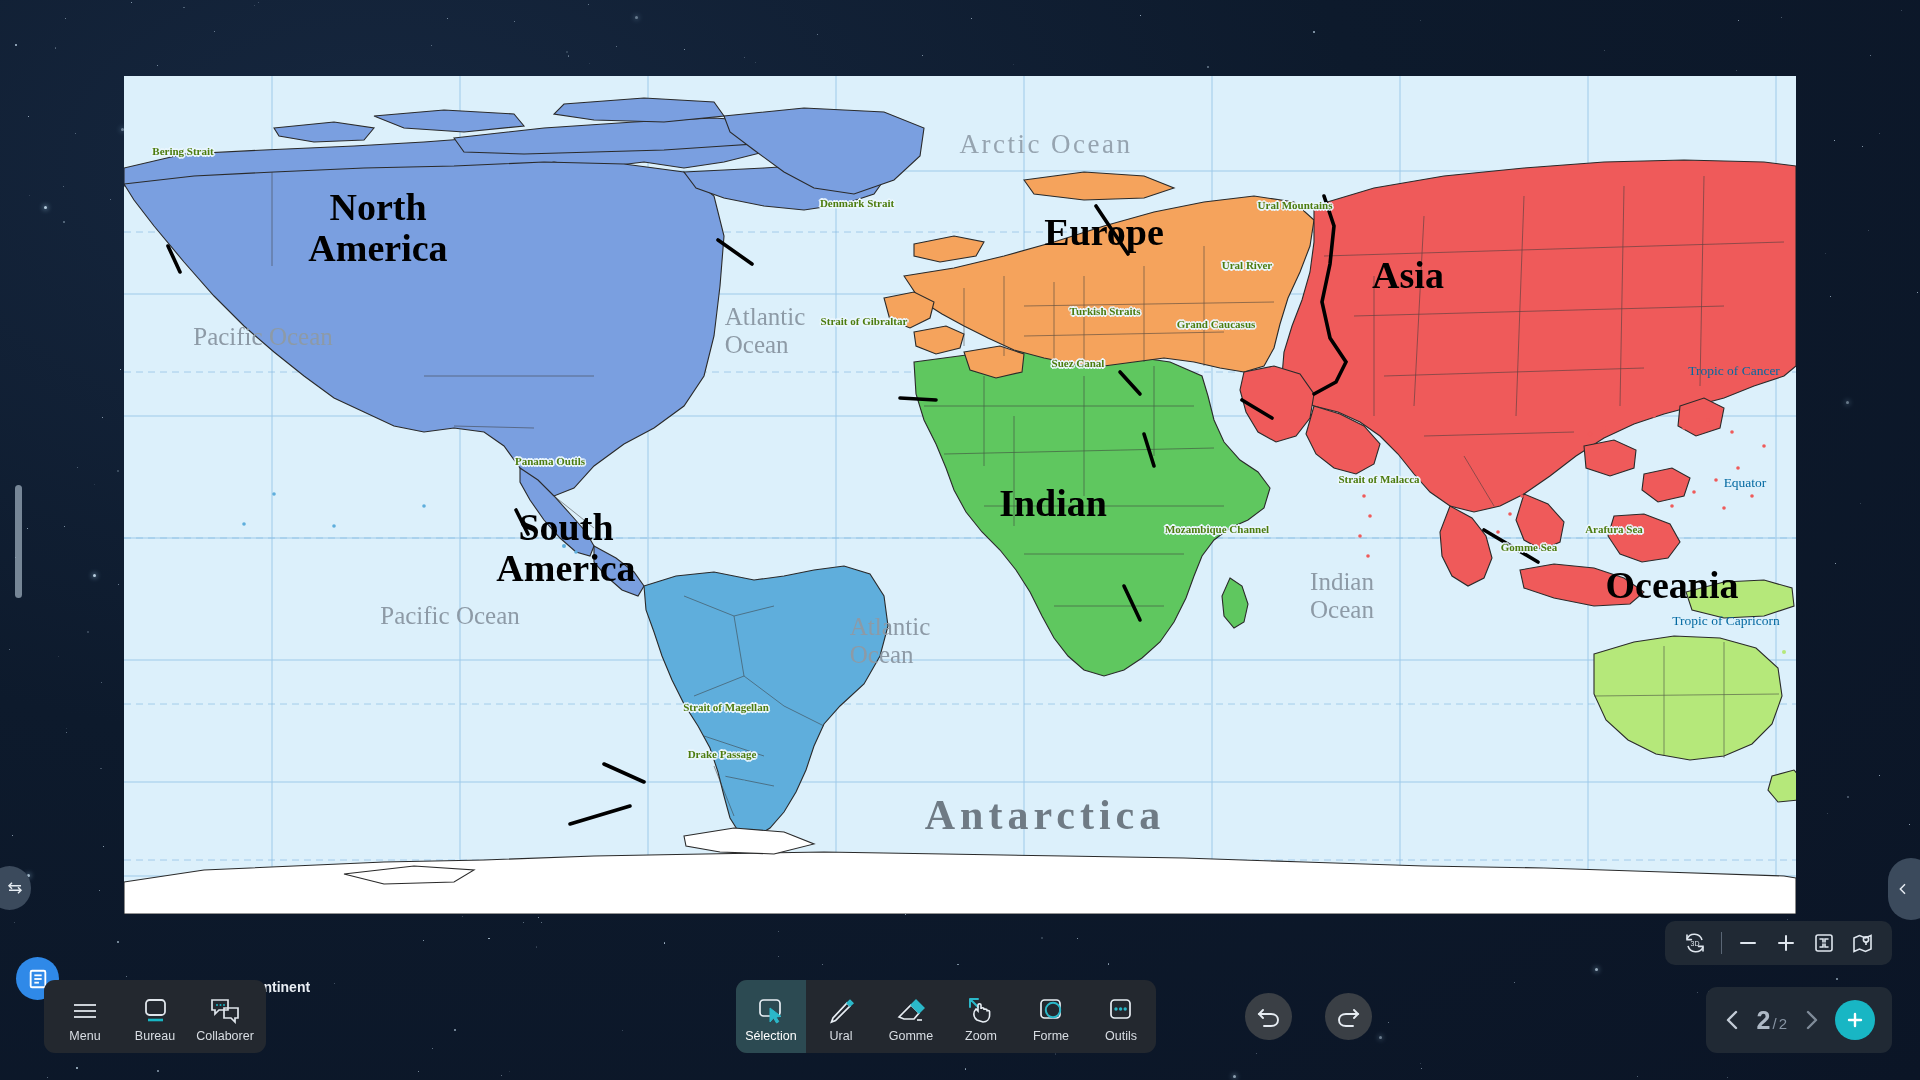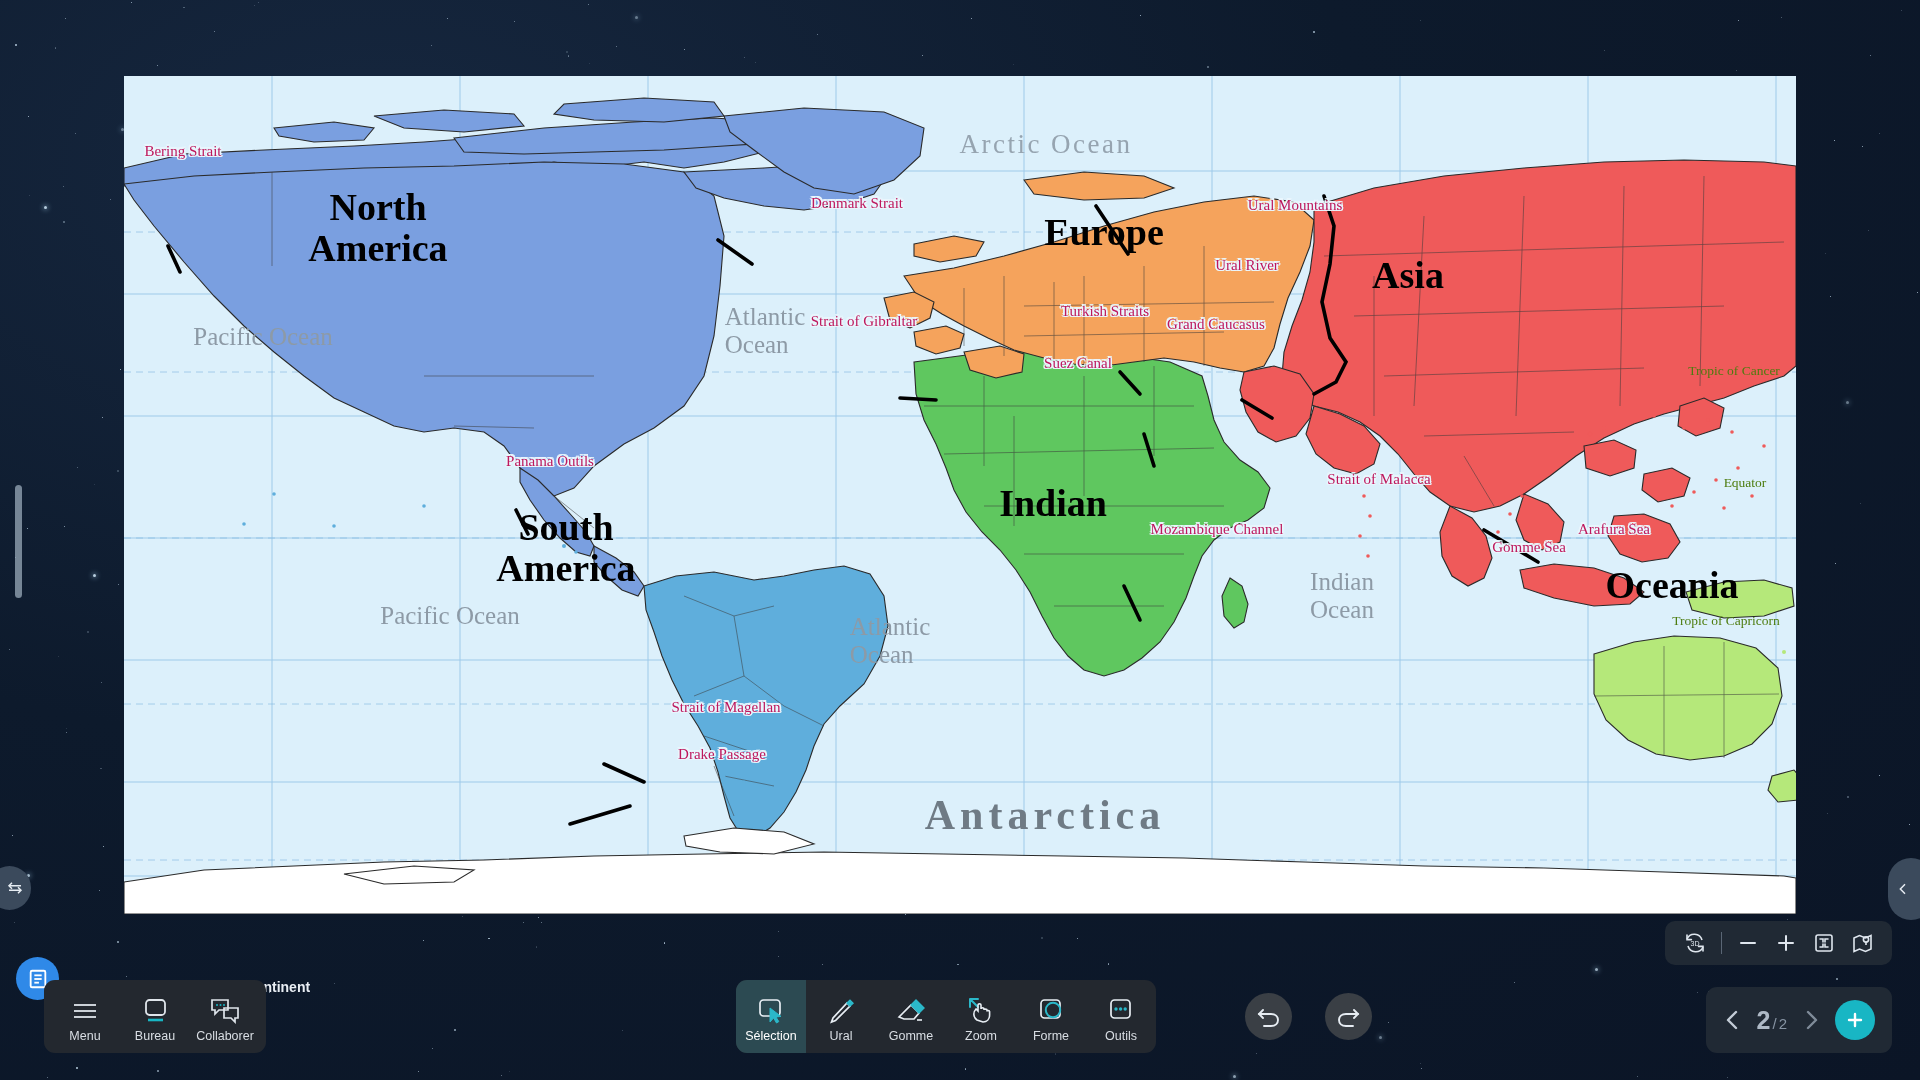--- a/index.html
+++ b/index.html
@@ -39,28 +39,28 @@
     text-align:center;
   }
   .continent.two-line { line-height:1.08; }
   .ocean {
     font-family:"Liberation Serif", serif;
     color:#8d9aa6; font-size:25px; line-height:1.08;
   }
   .ocean.two-line { line-height:1.1; }
   .feature {
     font-family:"Liberation Serif", serif;
-    font-weight:400; color:#be185d; font-size:15px;
+    font-weight:700; color:#4d7c0f; font-size:11px;
     text-shadow:
       -1.6px 0 #eaf6fd, 1.6px 0 #eaf6fd, 0 -1.6px #eaf6fd, 0 1.6px #eaf6fd,
       -1.2px -1.2px #eaf6fd, 1.2px -1.2px #eaf6fd, -1.2px 1.2px #eaf6fd, 1.2px 1.2px #eaf6fd;
   }
   .latline {
     font-family:"Liberation Serif", serif;
-    color:#4d7c0f; font-size:13.5px;
+    color:#0369a1; font-size:13.5px;
   }
   .antarctica {
     font-family:"Liberation Serif", serif;
     font-weight:700; font-size:42px;
     color:#6f7b85; letter-spacing:5px;
   }
 
   
   #legend {
     position:absolute; left:128px; bottom:85px;

